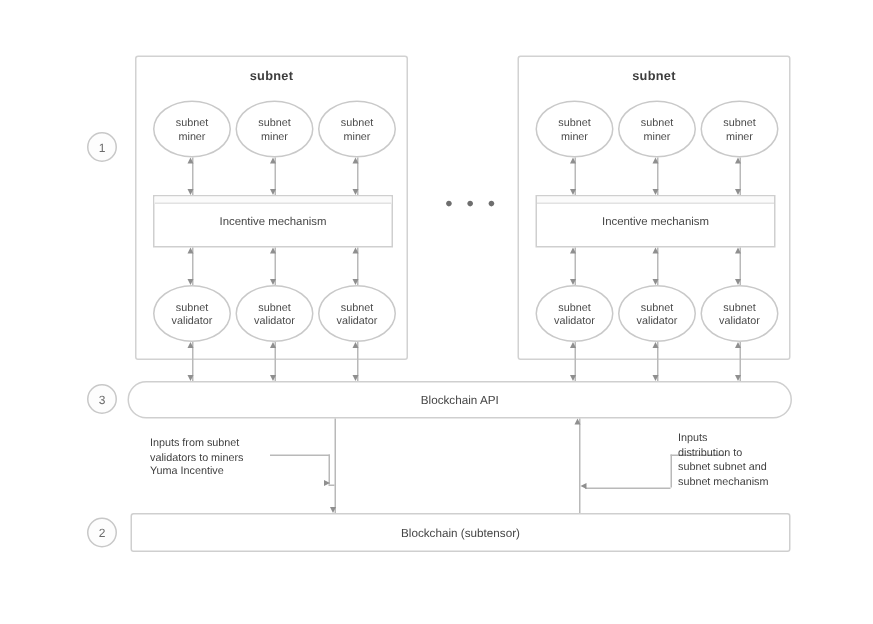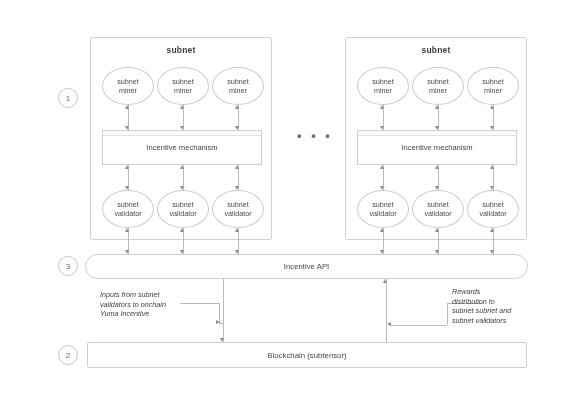--- a/index.html
+++ b/index.html
@@ -72,21 +72,21 @@
     border-right:4px solid #8f8f8f;
   }
   .arrow-right{
     position:absolute;width:0;height:0;
     border-top:2.6px solid transparent;border-bottom:2.6px solid transparent;
     border-left:4px solid #8f8f8f;
   }
 
   
   .annot{
-    font-style:italic;font-size:7.2px;line-height:9.6px;color:#3f3f3f;
+    font-size:7.2px;line-height:9.6px;color:#3f3f3f;
   }
   .ellipsis{
     font-size:13px;color:#6e6e6e;letter-spacing:3px;font-weight:bold;
   }
 </style>
 </head>
 <body>
 
 <div id="stage">
 
@@ -238,49 +238,49 @@
 
   <div class="abs vline" style="left:438px;top:228px;height:26px;"></div>
   <div class="abs arrow-up" style="left:435.4px;top:228px;"></div>
   <div class="abs arrow-down" style="left:435.4px;top:250px;"></div>
 
   <div class="abs vline" style="left:493px;top:228px;height:26px;"></div>
   <div class="abs arrow-up" style="left:490.4px;top:228px;"></div>
   <div class="abs arrow-down" style="left:490.4px;top:250px;"></div>
 
   <div class="abs pill" style="left:85px;top:254px;width:443px;height:25px;">
-    <span>Incentive API</span>
+    <span>Blockchain API</span>
   </div>
 
   <div class="abs vline" style="left:223px;top:279px;height:63px;"></div>
   <div class="abs arrow-down" style="left:220.4px;top:338px;"></div>
 
   <div class="abs hline" style="left:180px;top:303px;width:40px;"></div>
   <div class="abs vline" style="left:219px;top:303px;height:20px;"></div>
   <div class="abs hline" style="left:219px;top:323px;width:4px;"></div>
   <div class="abs arrow-right" style="left:216px;top:320.4px;"></div>
 
   <div class="abs annot" style="left:100px;top:290px;width:86px;text-align:left;">
     <div>Inputs from subnet</div>
-    <div>validators to onchain</div>
+    <div>validators to miners</div>
     <div>Yuma Incentive</div>
   </div>
 
   <div class="abs vline" style="left:386px;top:279px;height:63px;"></div>
   <div class="abs arrow-up" style="left:383.4px;top:279px;"></div>
 
   <div class="abs hline" style="left:447px;top:303px;width:36px;"></div>
   <div class="abs vline" style="left:447px;top:303px;height:22px;"></div>
   <div class="abs hline" style="left:390px;top:325px;width:57px;"></div>
   <div class="abs arrow-left" style="left:387px;top:322.4px;"></div>
 
   <div class="abs annot" style="left:452px;top:287px;width:80px;text-align:left;">
-    <div>Rewards</div>
+    <div>Inputs</div>
     <div>distribution to</div>
     <div>subnet subnet and</div>
-    <div>subnet validators</div>
+    <div>subnet mechanism</div>
   </div>
 
   <div class="abs bar" style="left:87px;top:342px;width:440px;height:26px;">
     <span>Blockchain (subtensor)</span>
   </div>
 
 </div>
 
 </body></html>

